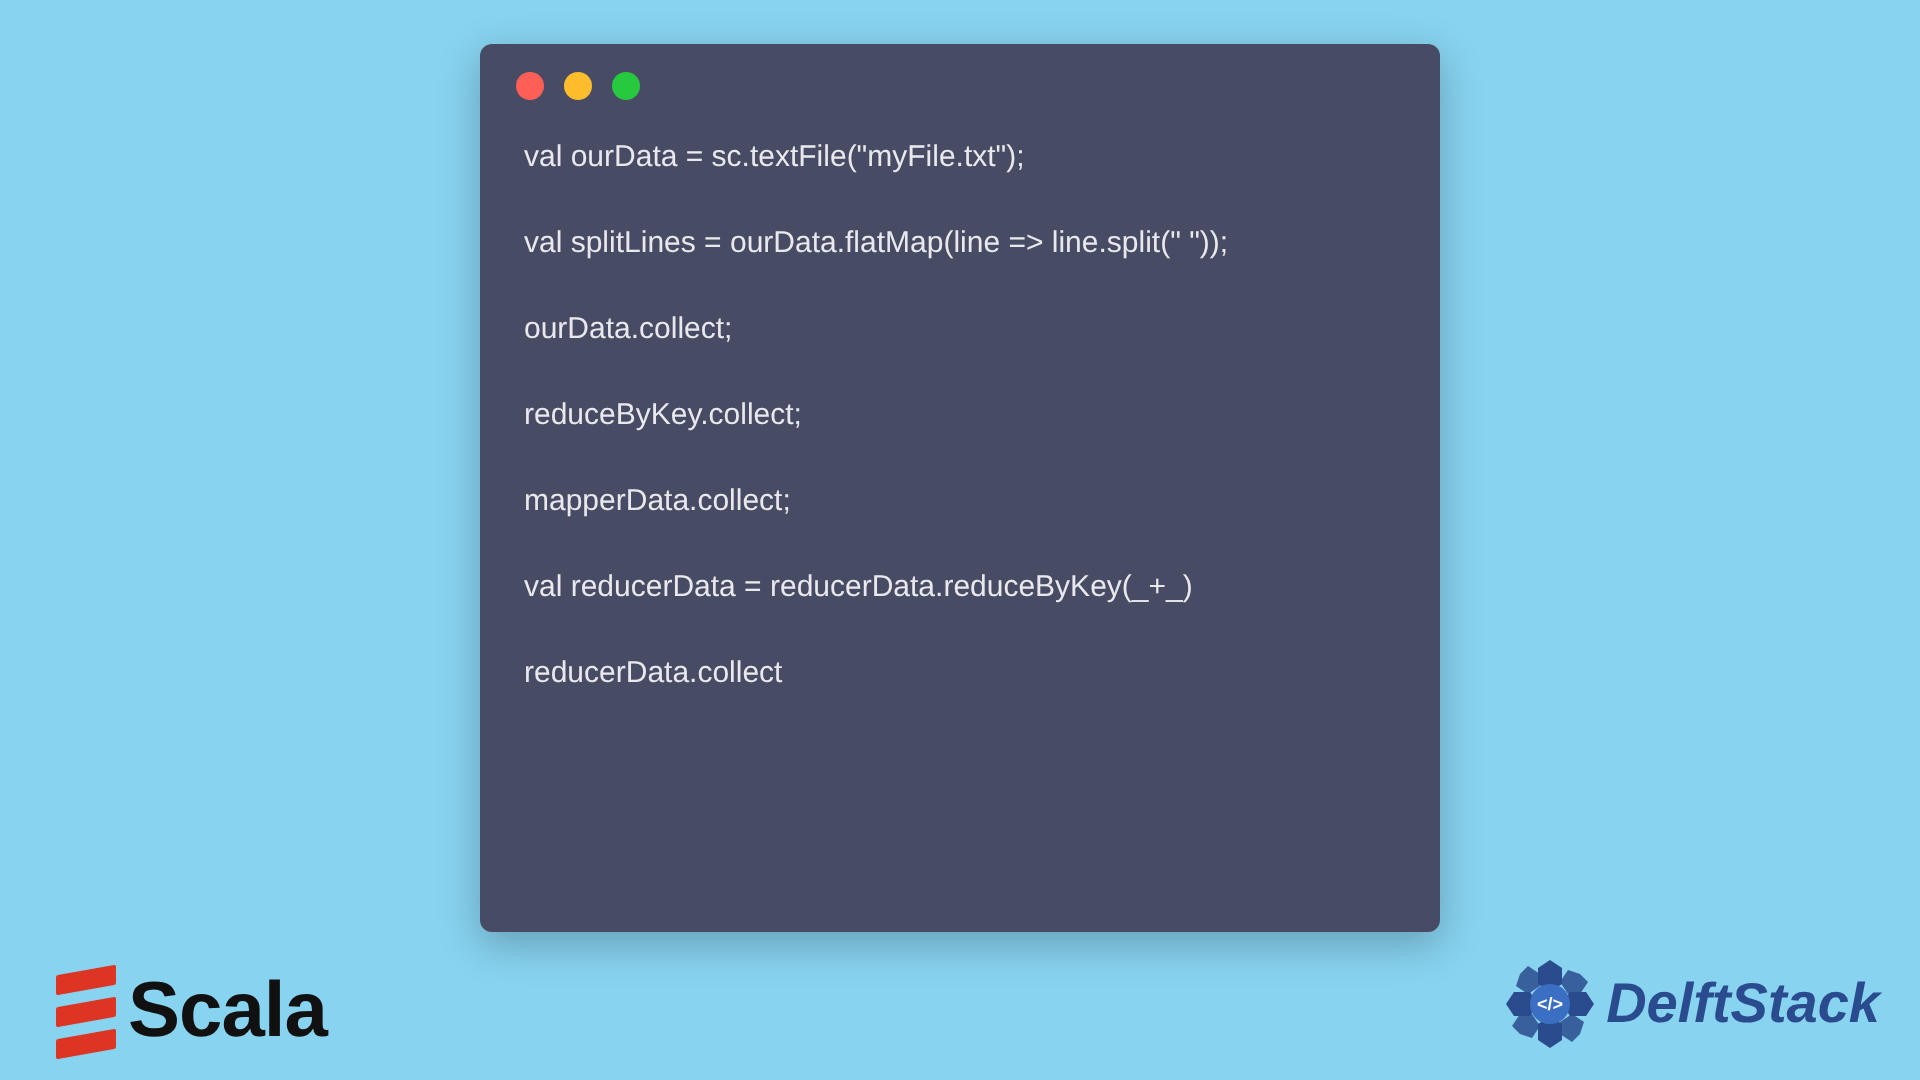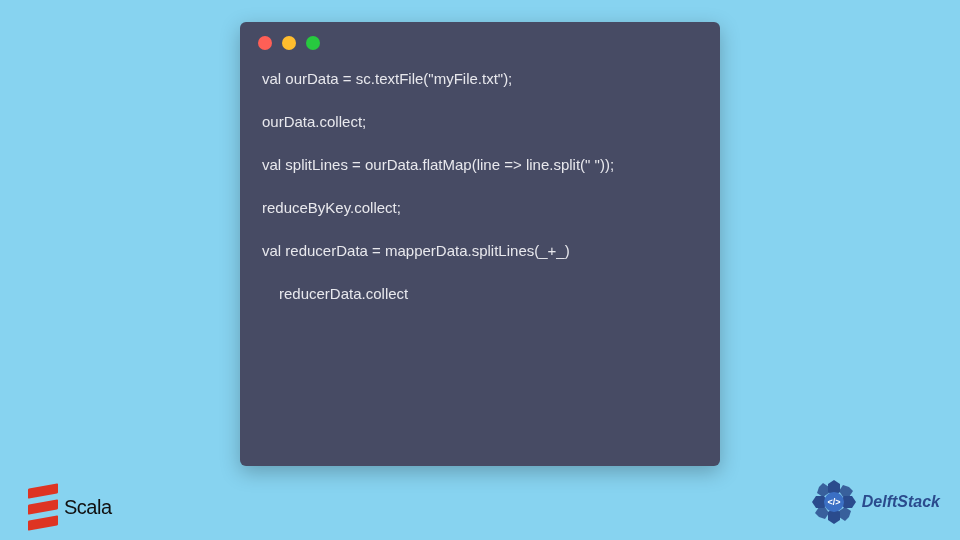--- a/index.html
+++ b/index.html
@@ -37,21 +37,21 @@
       padding: 8px 22px 18px 22px;
     }
     .code-line {
       color: #e8e8ed;
       font-size: 15px;
       line-height: 1.4;
       margin-bottom: 22px;
       font-family: -apple-system, BlinkMacSystemFont, "Segoe UI", sans-serif;
       white-space: nowrap;
     }
-    .code-line:last-child { margin-bottom: 0; margin-left: 17px; }
+    .code-line:last-child { margin-bottom: 0; }
     .scala-logo {
       position: absolute;
       left: 28px;
       bottom: 12px;
       display: flex;
       align-items: center;
       gap: 6px;
     }
     .scala-mark {
       width: 30px;
@@ -60,60 +60,61 @@
       flex-direction: column;
       justify-content: space-between;
     }
     .scala-stripe {
       height: 10px;
       background: #de3423;
       transform: skewY(-10deg);
       border-radius: 1px;
     }
     .scala-text {
-      font-size: 20px;
-      font-weight: 400;
+      font-size: 39px;
+      font-weight: 700;
       color: #111;
       letter-spacing: -0.5px;
     }
     .delft-logo {
       position: absolute;
       right: 20px;
       bottom: 14px;
       display: flex;
       align-items: center;
       gap: 4px;
     }
     .delft-icon {
       width: 48px;
       height: 48px;
       position: relative;
     }
     .delft-text {
-      font-size: 16px;
+      font-size: 28px;
       font-weight: 600;
       color: #2a4b8d;
       font-style: italic;
     }
   </style>
 </head>
 <body>
 
 <div class="code-window">
   <div class="window-dots">
     <div class="dot dot-red"></div>
     <div class="dot dot-yellow"></div>
     <div class="dot dot-green"></div>
   </div>
   <div class="code-body">
     <div class="code-line">val ourData = sc.textFile("myFile.txt");</div>
+    <div class="code-line">val splitLines = ourData.flatMap(line =&gt; line.split(" "));</div>
     <div class="code-line">ourData.collect;</div>
-    <div class="code-line">val splitLines = ourData.flatMap(line =&gt; line.split(" "));</div>
     <div class="code-line">reduceByKey.collect;</div>
-    <div class="code-line">val reducerData = mapperData.splitLines(_+_)</div>
+    <div class="code-line">mapperData.collect;</div>
+    <div class="code-line">val reducerData = reducerData.reduceByKey(_+_)</div>
     <div class="code-line">reducerData.collect</div>
   </div>
 </div>
 
 <div class="scala-logo">
   <div class="scala-mark">
     <div class="scala-stripe"></div>
     <div class="scala-stripe"></div>
     <div class="scala-stripe"></div>
   </div>

